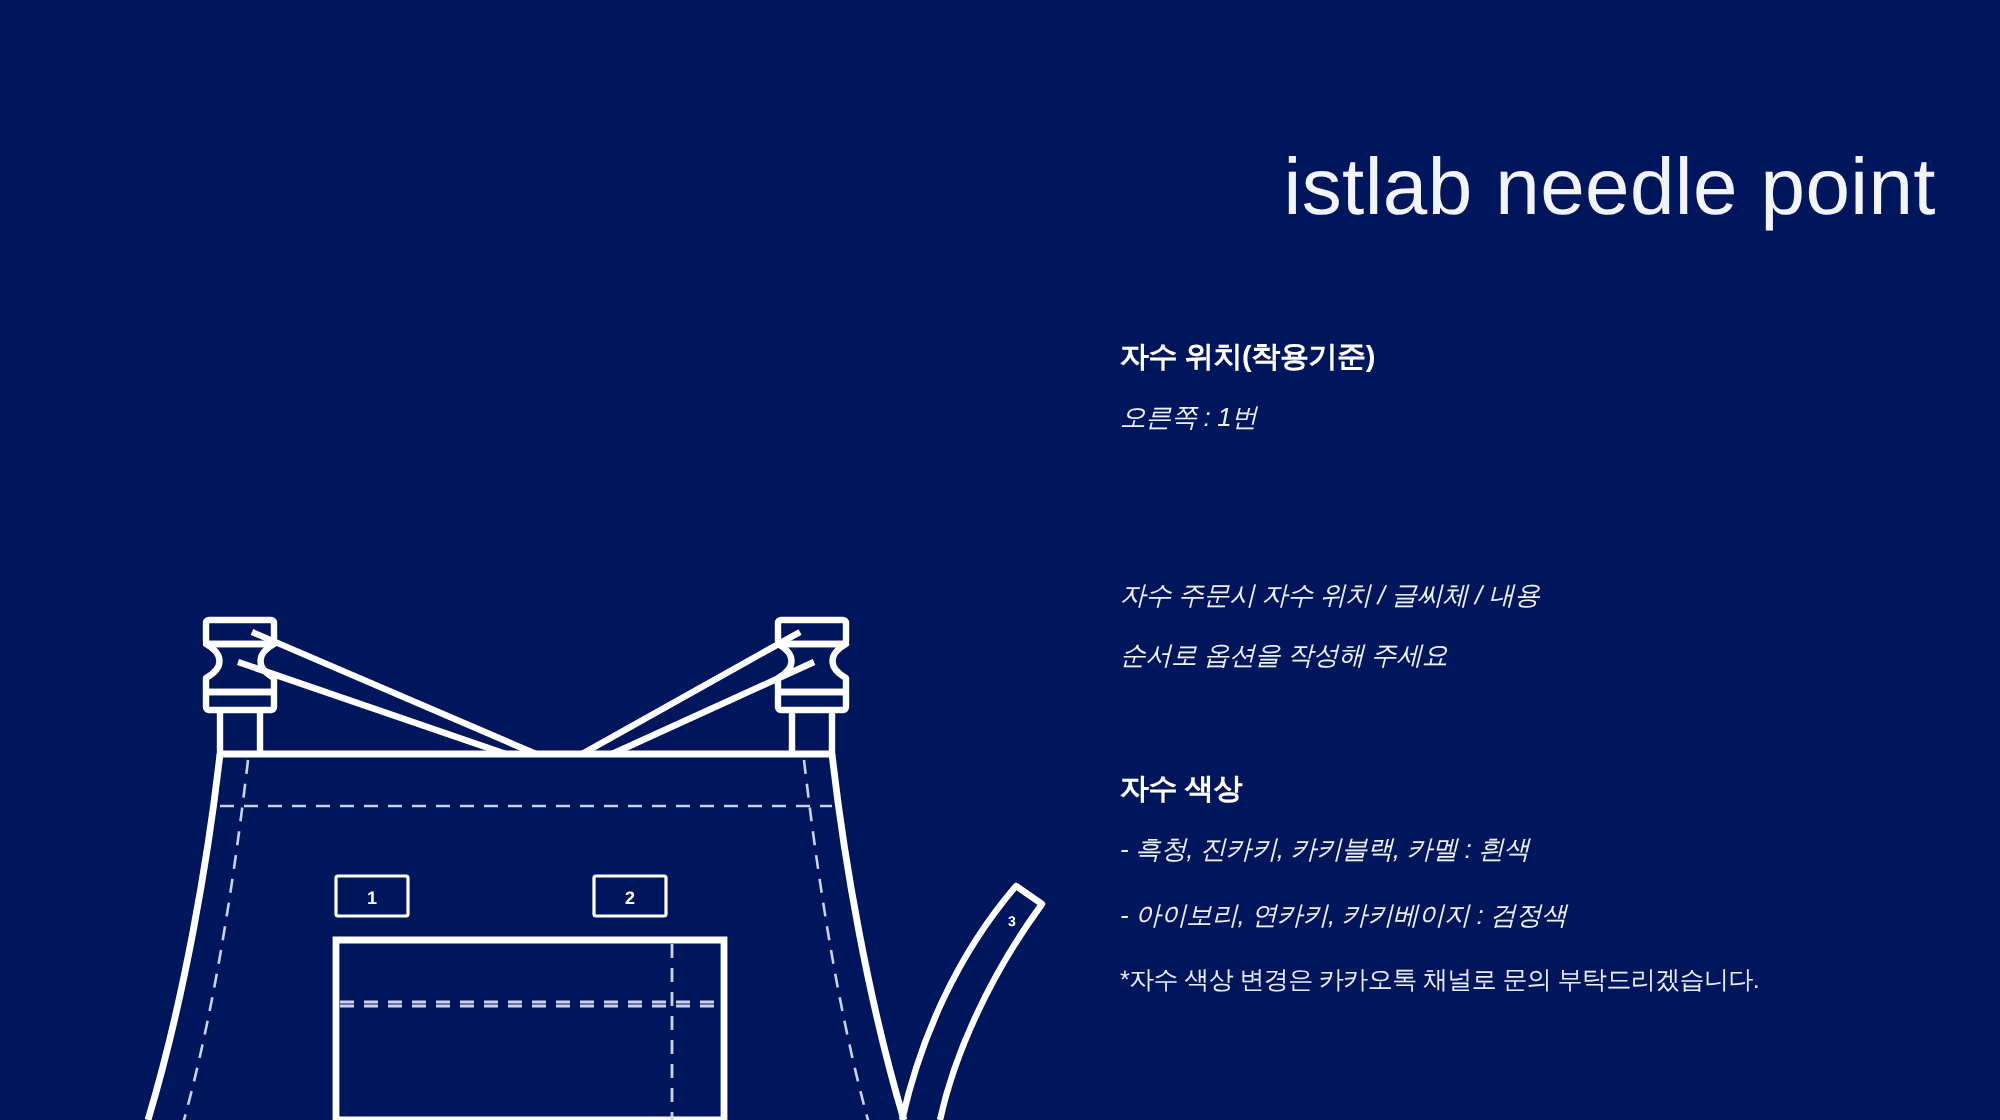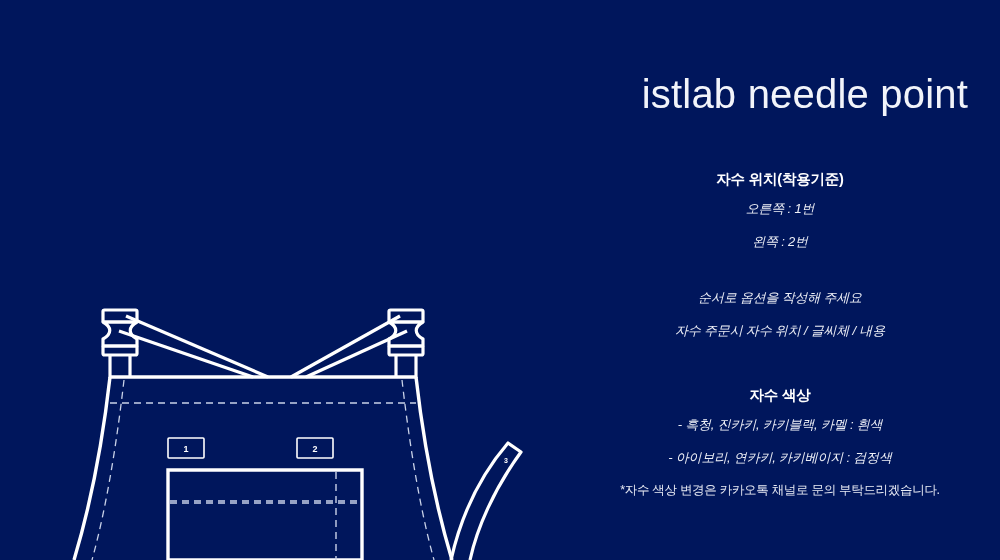--- a/index.html
+++ b/index.html
@@ -72,21 +72,21 @@
     letter-spacing: 0.2px;
     line-height: 1.1;
     color: #f2f4fa;
     white-space: nowrap;
   }
 
   .text-block {
     position: absolute;
     left: 0;
     width: 440px;
-    text-align: center;
+    text-align: left;
   }
 
   .block-heading {
     font-size: 14.5px;
     font-weight: bold;
     color: #ffffff;
     letter-spacing: -0.2px;
     margin: 0 0 13px 0;
     line-height: 1.25;
   }
@@ -213,26 +213,25 @@
     </svg>
   </div>
 
   <div id="text-panel">
 
     <div id="brand-title">istlab needle point</div>
 
     <div class="text-block" id="position-block">
       <p class="block-heading">자수 위치(착용기준)</p>
       <p class="block-line">오른쪽 : 1번</p>
-      <p class="block-line">왼쪽 : 2번</p>
     </div>
 
     <div class="text-block" id="order-block">
+      <p class="block-line tight">자수 주문시 자수 위치 / 글씨체 / 내용</p>
       <p class="block-line">순서로 옵션을 작성해 주세요</p>
-      <p class="block-line tight">자수 주문시 자수 위치 / 글씨체 / 내용</p>
     </div>
 
     <div class="text-block" id="footnote-block">
       <p class="footnote">*자수 색상 변경은 카카오톡 채널로 문의 부탁드리겠습니다.</p>
     </div>
 
     <div class="text-block" id="color-block">
       <p class="block-heading">자수 색상</p>
       <p class="block-line">- 흑청, 진카키, 카키블랙, 카멜 : 흰색</p>
       <p class="block-line">- 아이보리, 연카키, 카키베이지 : 검정색</p>

